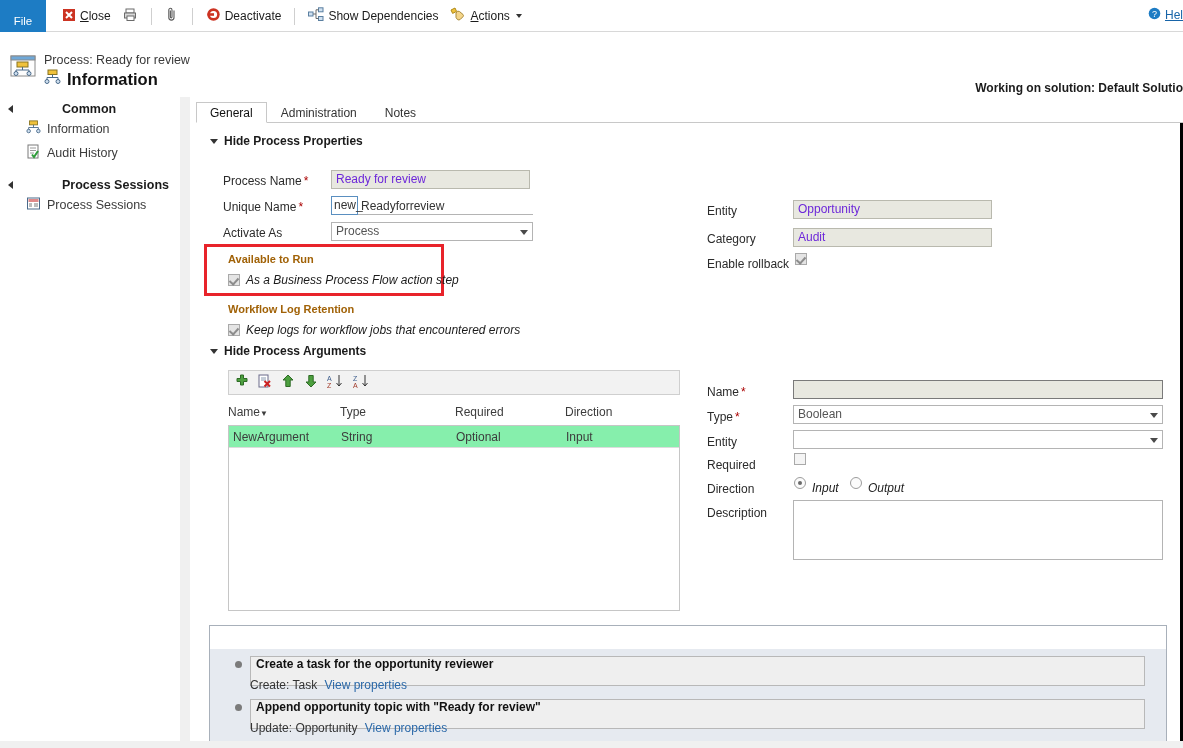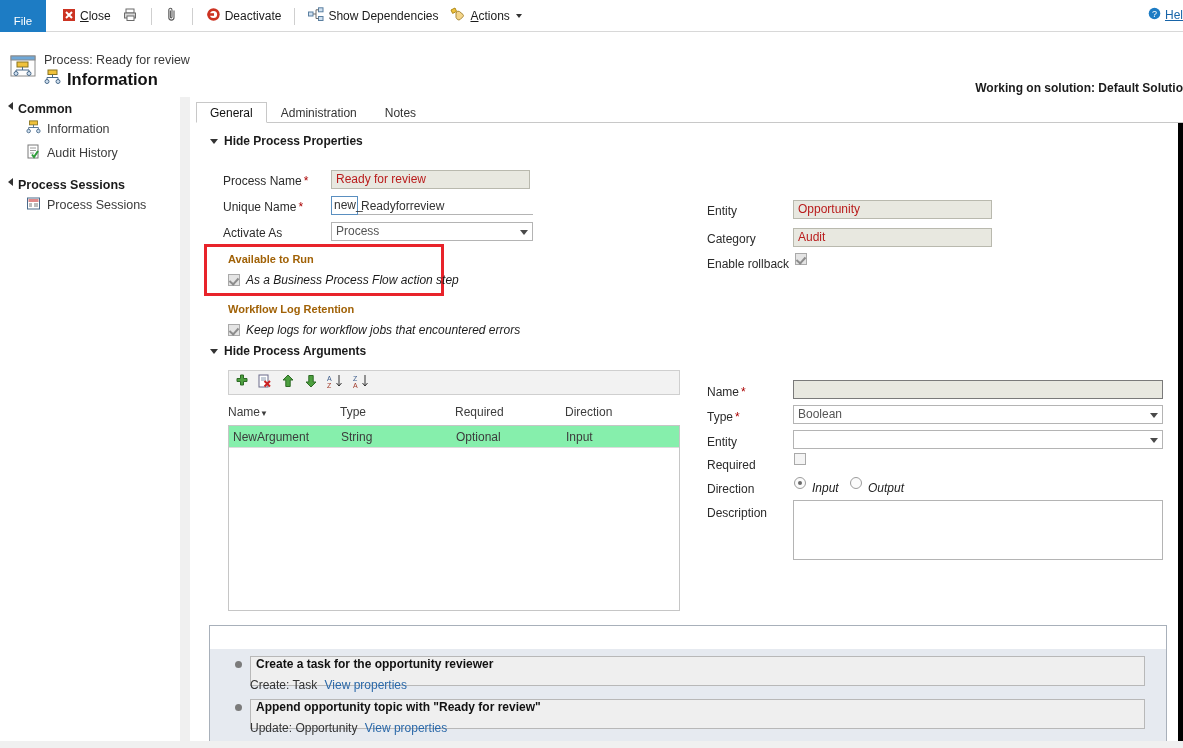--- a/index.html
+++ b/index.html
@@ -63,21 +63,21 @@
     background: #ffffff; border-right: 1px solid #ffffff;
   }
   .gutter { position: absolute; left: 180px; top: 97px; width: 10px; height: 651px; background: #f0f0f0; }
   .content {
     position: absolute; left: 190px; top: 97px; width: 993px; height: 651px;
     background: #ffffff;
   }
 
   .nav-group {
     padding: 5px 0 1px 8px; font-size: 12.5px; font-weight: bold; color: #1b1b1b;
-    display: flex; align-items: flex-start;
+    display: flex; align-items: center; gap: 44px;
   }
   .nav-group .tri {
     width: 0; height: 0; margin-right: 5px;
     border-top: 4px solid transparent; border-bottom: 4px solid transparent;
     border-right: 5px solid #333;
   }
   .nav-item {
     display: flex; align-items: center; padding: 3px 0 3px 26px;
     font-size: 12.5px; color: #3c3c3c; cursor: default;
   }
@@ -89,21 +89,21 @@
     border-bottom: 1px solid #c8c8c8;
   }
   .tab {
     float: left; height: 21px; line-height: 20px; padding: 0 13px;
     font-size: 12px; color: #333; border: 1px solid transparent; cursor: default;
   }
   .tab.active { background: #ffffff; border: 1px solid #c8c8c8; border-bottom: 1px solid #ffffff; color: #111; }
 
   .panel {
     position: absolute; left: 0px; top: 26px; width: 993px; height: 625px;
-    background: #ffffff; border-right: 5px solid #000000;
+    background: #ffffff; border-right: 3px solid #000000;
   }
 
   
   .sec-head {
     position: absolute; display: flex; align-items: center;
     font-size: 12px; font-weight: bold; color: #1b1b1b; cursor: default;
   }
   .sec-head .tri-dn {
     width: 0; height: 0; margin-right: 6px;
     border-left: 4.5px solid transparent; border-right: 4.5px solid transparent;
@@ -111,21 +111,21 @@
   }
 
   
   .flabel { position: absolute; font-size: 12px; color: #2b2b2b; }
   .req { color: #a00; margin-left: 2px; font-size: 12px; }
   .fld {
     position: absolute; height: 19px; line-height: 17px;
     border: 1px solid #b4b4b4; background: #ffffff;
     font-size: 12px; color: #555; padding: 0 4px; overflow: hidden; white-space: nowrap;
   }
-  .fld.ro { background: #e8e8e0; border-color: #b9b9ae; color: #b91c1c; }
+  .fld.ro { background: #e8e8e0; border-color: #b9b9ae; color: #6d28d9; }
   .fld.sel { padding-right: 16px; }
   .fld .arw {
     position: absolute; right: 4px; top: 7px; width: 0; height: 0;
     border-left: 4px solid transparent; border-right: 4px solid transparent;
     border-top: 5px solid #4a4a4a;
   }
   .fld-underline { position: absolute; height: 19px; border-bottom: 1px solid #b4b4b4; }
   .prefix-box {
     position: absolute; height: 19px; line-height: 17px; width: 27px;
     border: 1px solid #5a8fc0; background: #ffffff;

